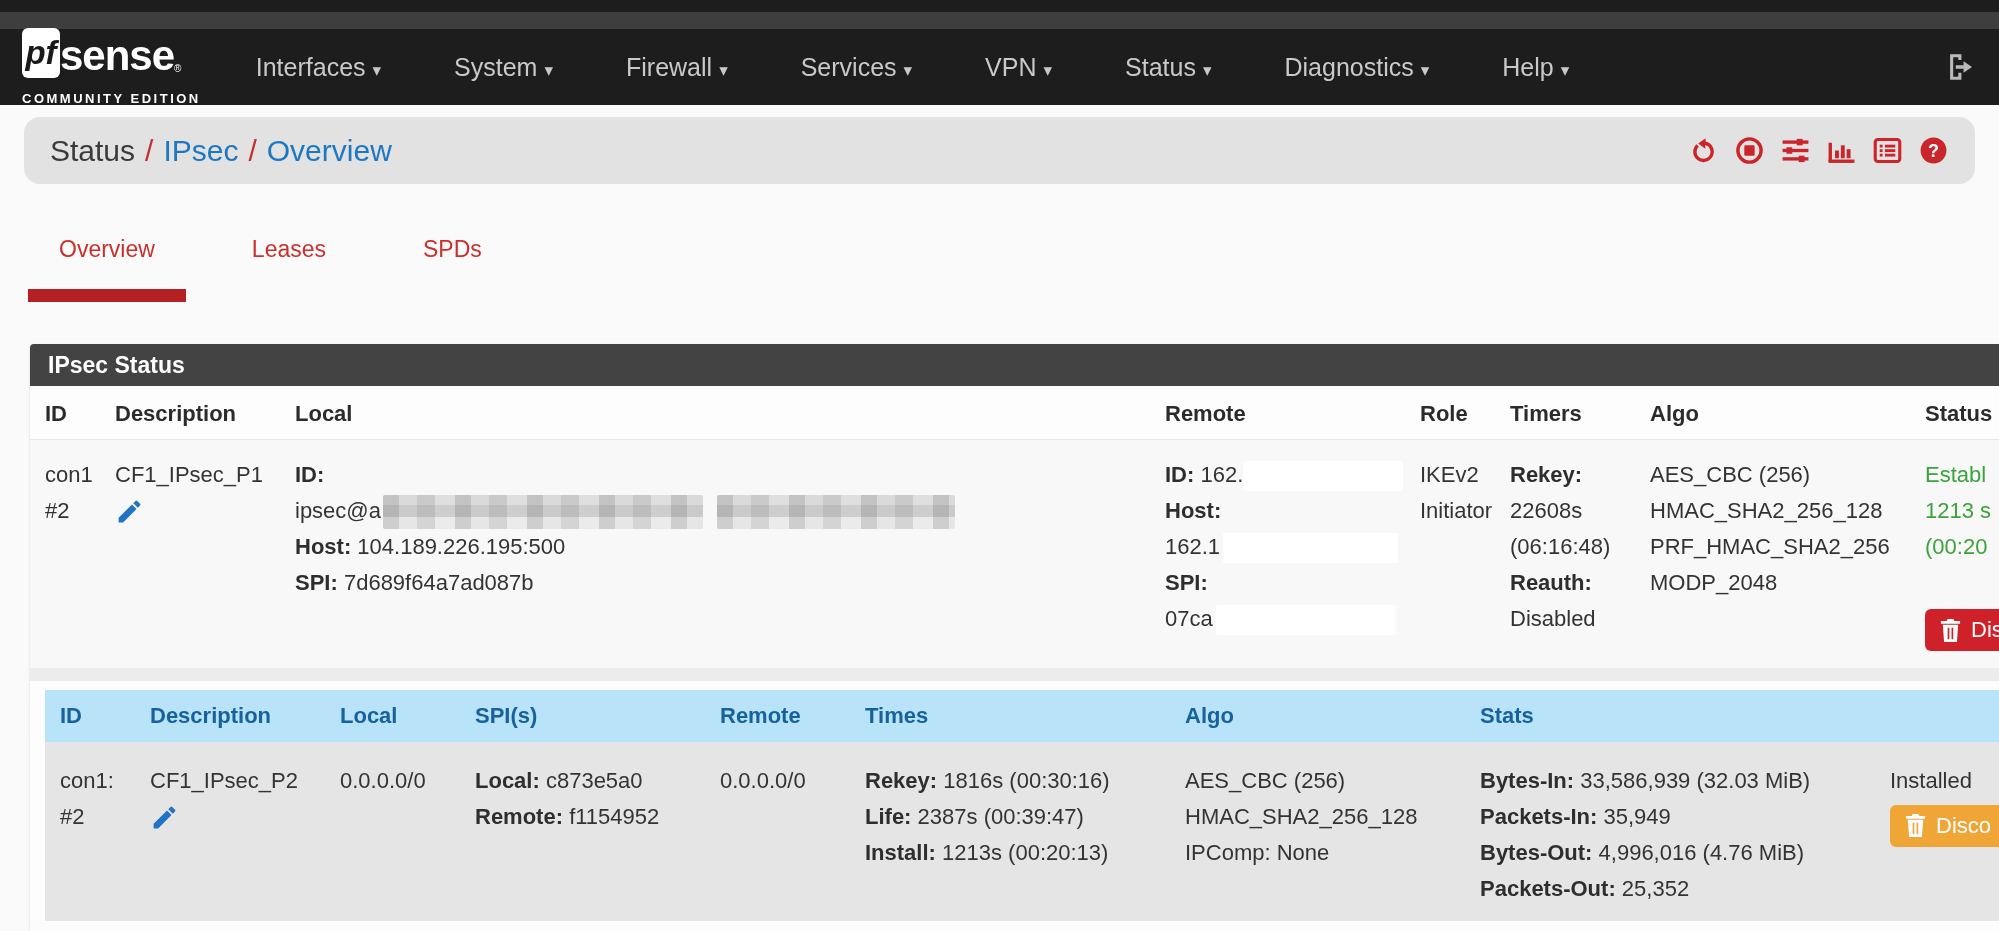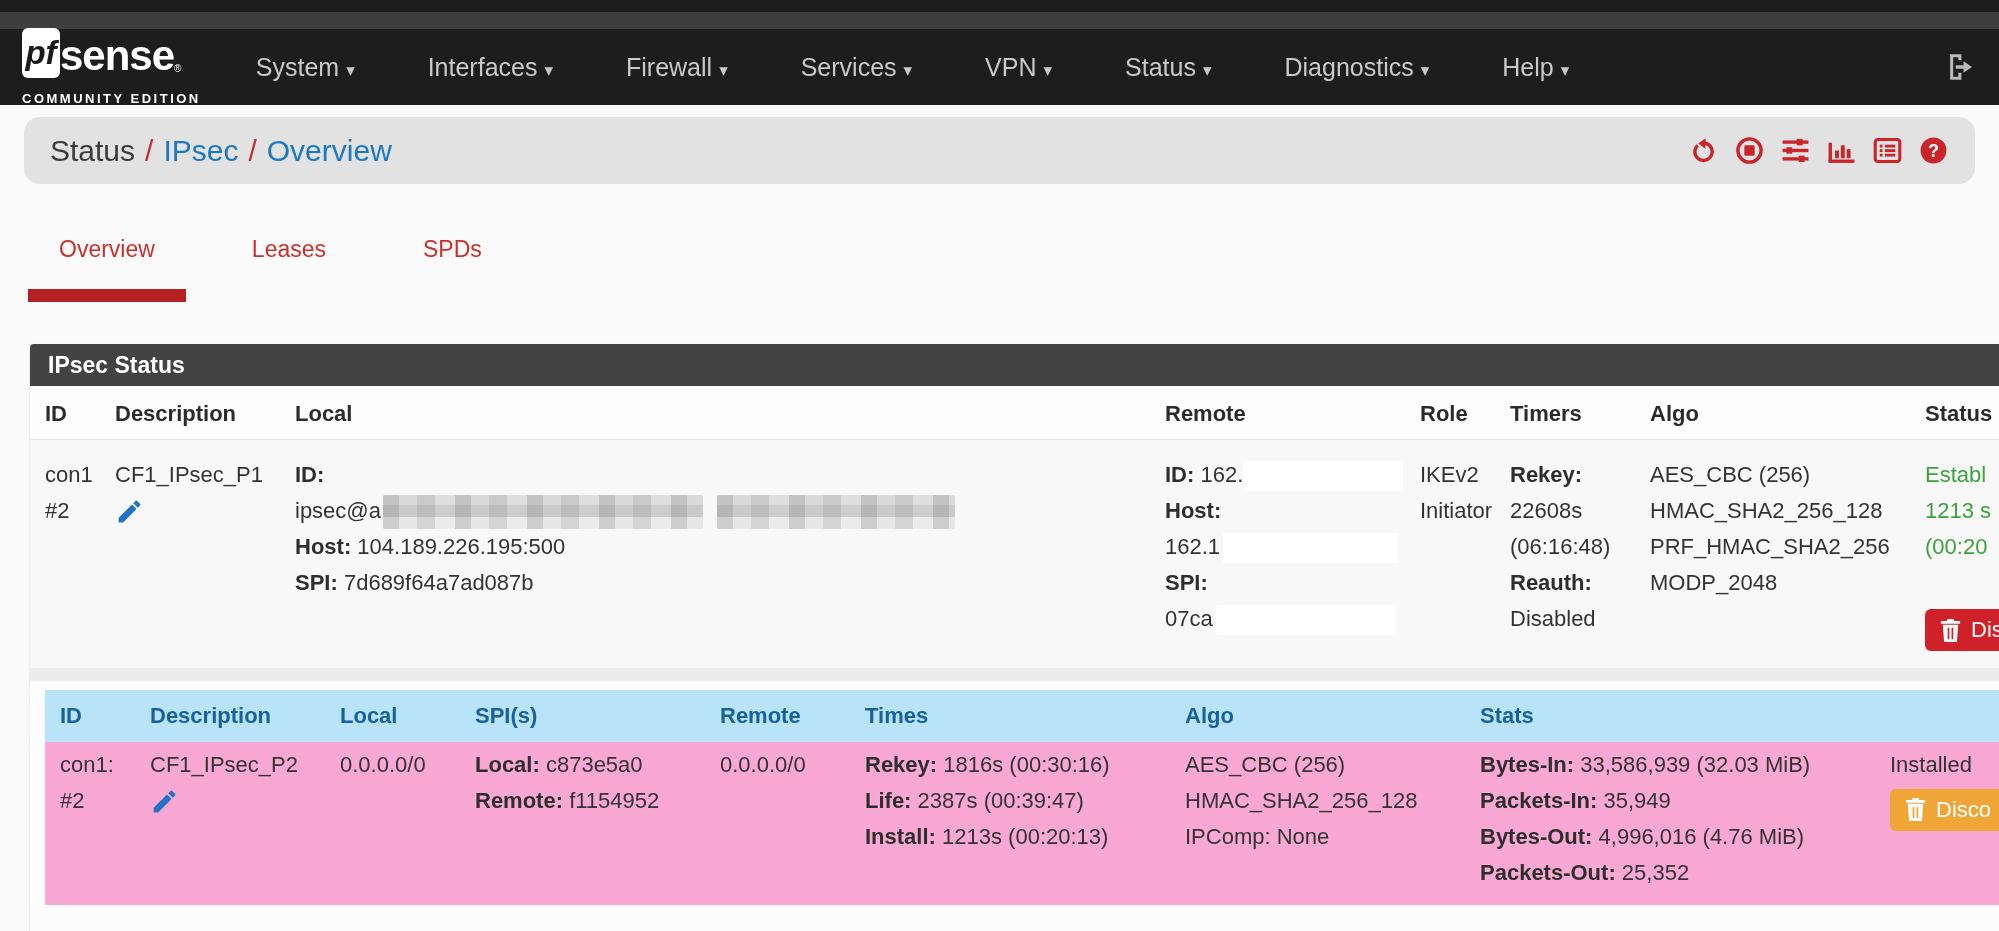--- a/index.html
+++ b/index.html
@@ -53,21 +53,21 @@
   .t1 { width:2030px; }
   .t1 thead th { font-weight:bold; color:#2b2b2b; padding-top:15px; padding-bottom:12px; background:#fdfdfd; }
   .t1 tbody td { background:#f8f8f8; padding-top:17px; padding-bottom:14px; line-height:36px; }
   .t1 tbody tr { border-top:1px solid #e8e8e8; }
 
   .gap-strip { height:13px; background:#ececec; width:2030px; }
 
   .t2 { width:1990px; margin:9px 0 0 15px; }
   .t2 thead th { background:#b8e3f8; color:#17629c; font-weight:bold;
     padding-top:13px; padding-bottom:13px; }
-  .t2 tbody td { background:#f9a8d4; padding-top:5px; padding-bottom:14px; line-height:36px; }
+  .t2 tbody td { background:#e5e5e5; padding-top:21px; padding-bottom:14px; line-height:36px; }
 
   .panel-bottom { height:55px; background:#fcfcfc; }
 
   b.lbl { font-weight:bold; color:#2e2e2e; }
 
   .pencil { width:29px; height:29px; display:inline-block; margin-top:4px; cursor:pointer; }
   .pencil svg { width:100%; height:100%; fill:#2273c3; }
 
   .blurred { display:inline-block; vertical-align:middle; height:34px; border-radius:2px;
     background-image:
@@ -94,22 +94,22 @@
   <div class="navrow">
     <div class="brand">
       <div class="brand-top">
         <span class="pf-box">pf</span>
         <span class="sense">sense</span>
         <span class="reg">®</span>
       </div>
       <span class="edition">COMMUNITY EDITION</span>
     </div>
     <div class="nav-items">
+      <span class="nav-item"><span>Interfaces</span><span class="caret">▾</span></span>
       <span class="nav-item"><span>System</span><span class="caret">▾</span></span>
-      <span class="nav-item"><span>Interfaces</span><span class="caret">▾</span></span>
       <span class="nav-item"><span>Firewall</span><span class="caret">▾</span></span>
       <span class="nav-item"><span>Services</span><span class="caret">▾</span></span>
       <span class="nav-item"><span>VPN</span><span class="caret">▾</span></span>
       <span class="nav-item"><span>Status</span><span class="caret">▾</span></span>
       <span class="nav-item"><span>Diagnostics</span><span class="caret">▾</span></span>
       <span class="nav-item"><span>Help</span><span class="caret">▾</span></span>
     </div>
     <span class="logout">
       <svg width="34" height="34" viewBox="0 0 24 24">
           <path fill="#b9b9b9" d="M5 3h8v4h-2.2V5.2H7.2v13.6h3.6V16H13v5H5V3zm9.5 5 6 4-6 4v-2.8H9v-2.4h5.5V8z"></path>

